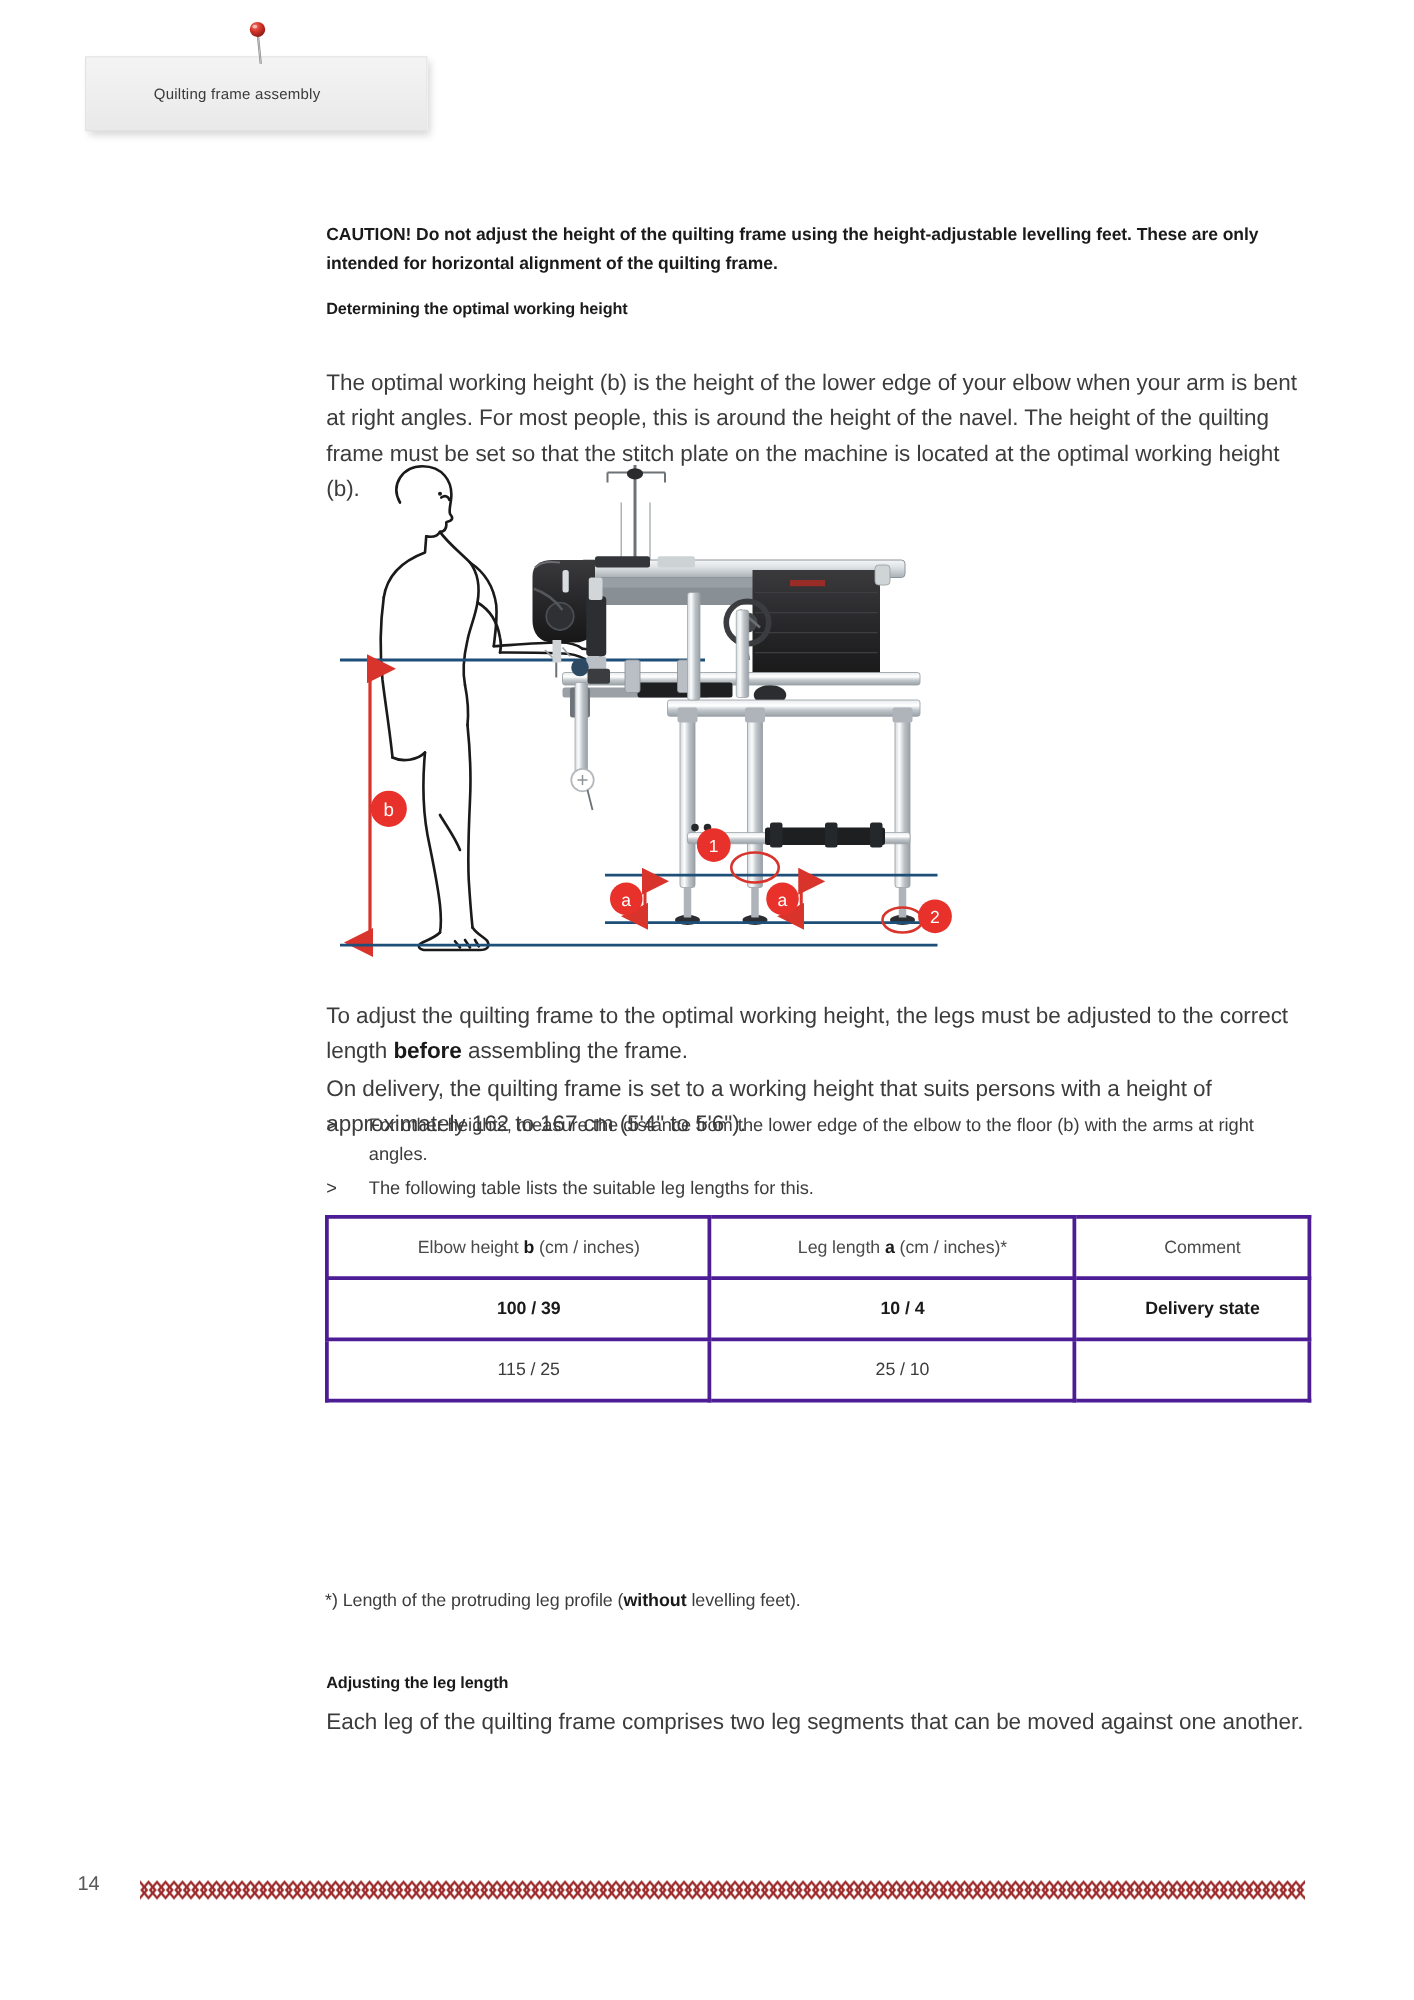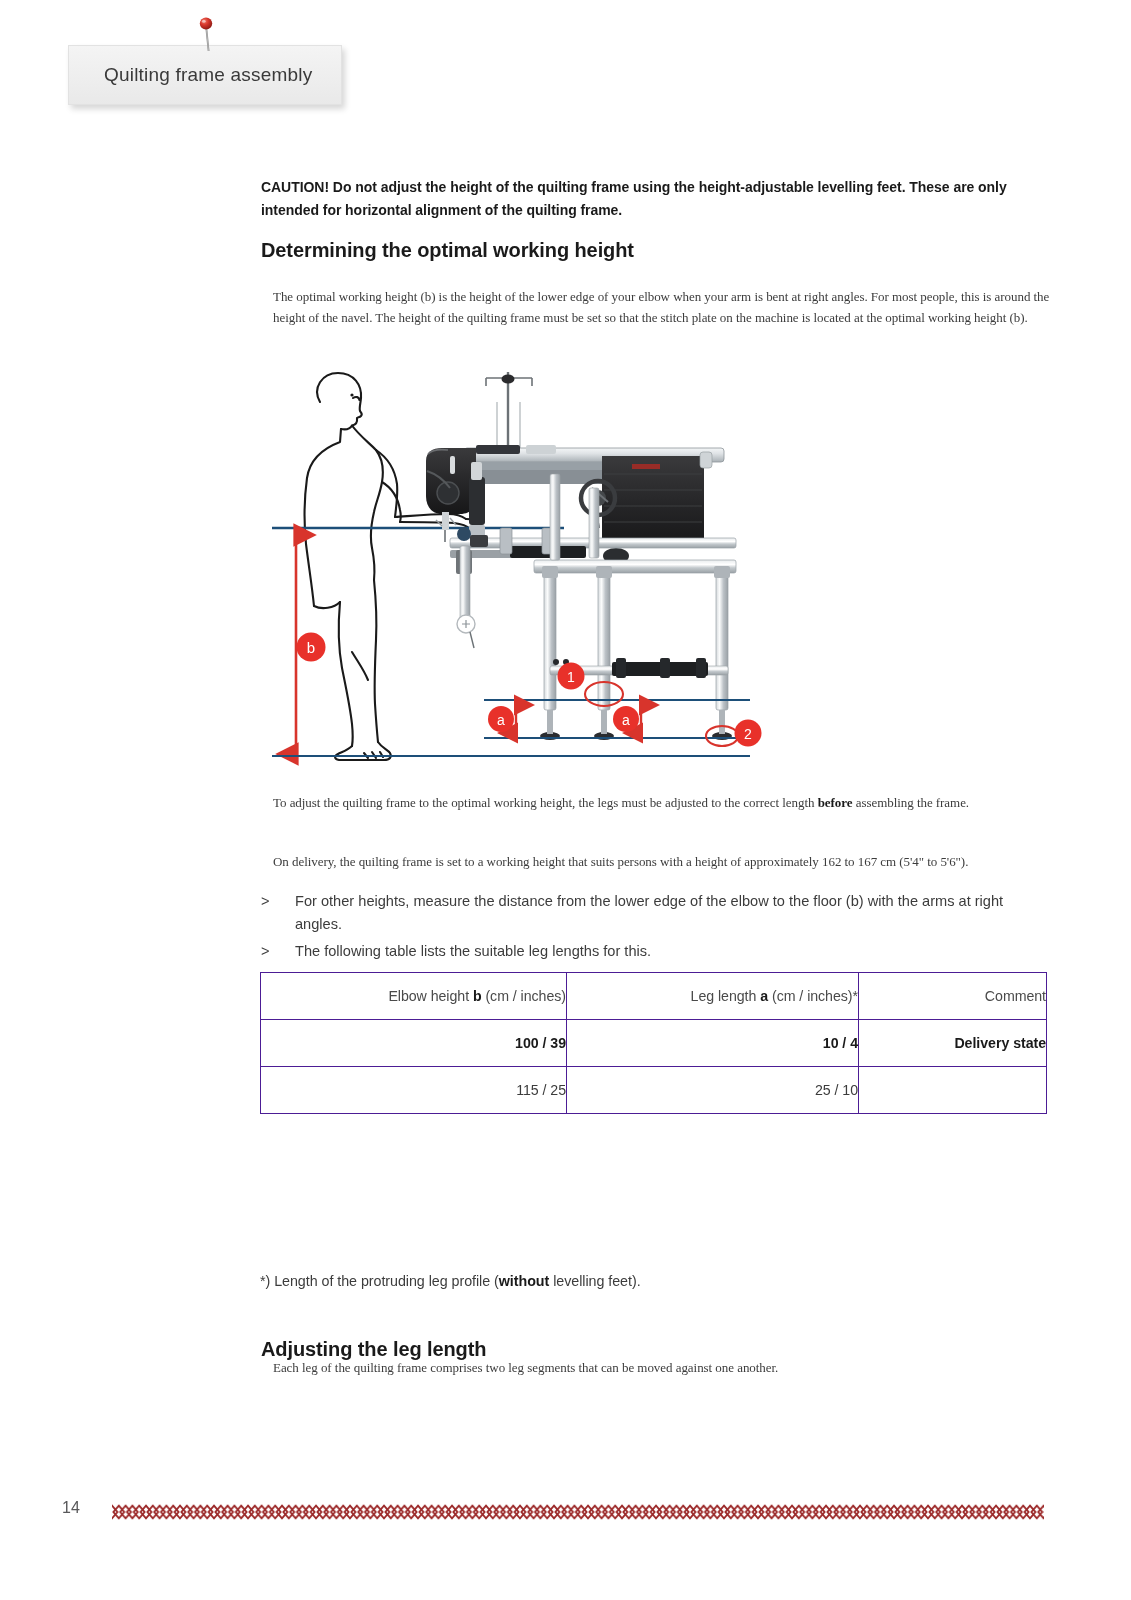--- a/index.html
+++ b/index.html
@@ -23,22 +23,22 @@
     top: 45px;
     width: 272px;
     height: 58px;
     background: linear-gradient(180deg, #f4f4f4 0%, #eeeeee 55%, #e9e9e9 100%);
     border: 1px solid #e2e2e2;
     box-shadow: 3px 4px 6px rgba(0,0,0,0.16);
     display: flex;
     align-items: center;
   }
   #header-tab-label {
-    margin-left: 35px;
-    font-size: 19px;
+    margin-left: 54px;
+    font-size: 12px;
     color: #3a3a3a;
     letter-spacing: .2px;
   }
   #pushpin {
     position: absolute;
     left: 192px;
     top: 4px;
     width: 28px;
     height: 52px;
   }
@@ -59,37 +59,36 @@
     font-weight: bold;
     font-size: 14px;
     line-height: 1.62;
     color: #1a1a1a;
     letter-spacing: -0.05px;
   }
 
   h2.section-head {
     position: absolute;
     margin: 0;
-    font-size: 20px;
+    font-size: 13px;
     font-weight: bold;
     color: #1a1a1a;
     letter-spacing: -0.1px;
   }
   #head-determining { top: 239px; left: 0; }
   #head-adjusting   { top: 1310px; left: 0; margin-top: 28px; }
 
   .body-par {
     position: absolute;
-    left: 12px;
-    width: 786px;
-    font-size: 13px;
+    left: 0;
+    width: 786px;
+    font-size: 18px;
     line-height: 1.58;
     color: #3c3c3c;
     letter-spacing: -0.05px;
-    font-family: Liberation Serif, serif;
   }
   #par-optimal   { top: 274px; }
   #par-toadjust  { top: 780px; }
   #par-ondeliv   { top: 839px; }
   #par-eachleg   { top: 1345px; }
 
   .par-strong { font-weight: bold; color: #1a1a1a; }
 
   
   .bullet {
@@ -124,22 +123,22 @@
     position: absolute;
     left: 260px;
     top: 972px;
     width: 786px;
     border-collapse: collapse;
     font-size: 14.2px;
     color: #3c3c3c;
     table-layout: fixed;
   }
   #legtable td, #legtable th {
-    border: 1px solid #4c1d95;
-    text-align: right;
+    border: 3px solid #4c1d95;
+    text-align: center;
     vertical-align: middle;
     padding: 0 0 0 17px;
     height: 46px;
     font-weight: normal;
     letter-spacing: -0.05px;
   }
   #legtable col.c1 { width: 306px; }
   #legtable col.c2 { width: 292px; }
   #legtable col.c3 { width: 188px; }
   #legtable tr.row-bold td { font-weight: bold; color: #1a1a1a; }

